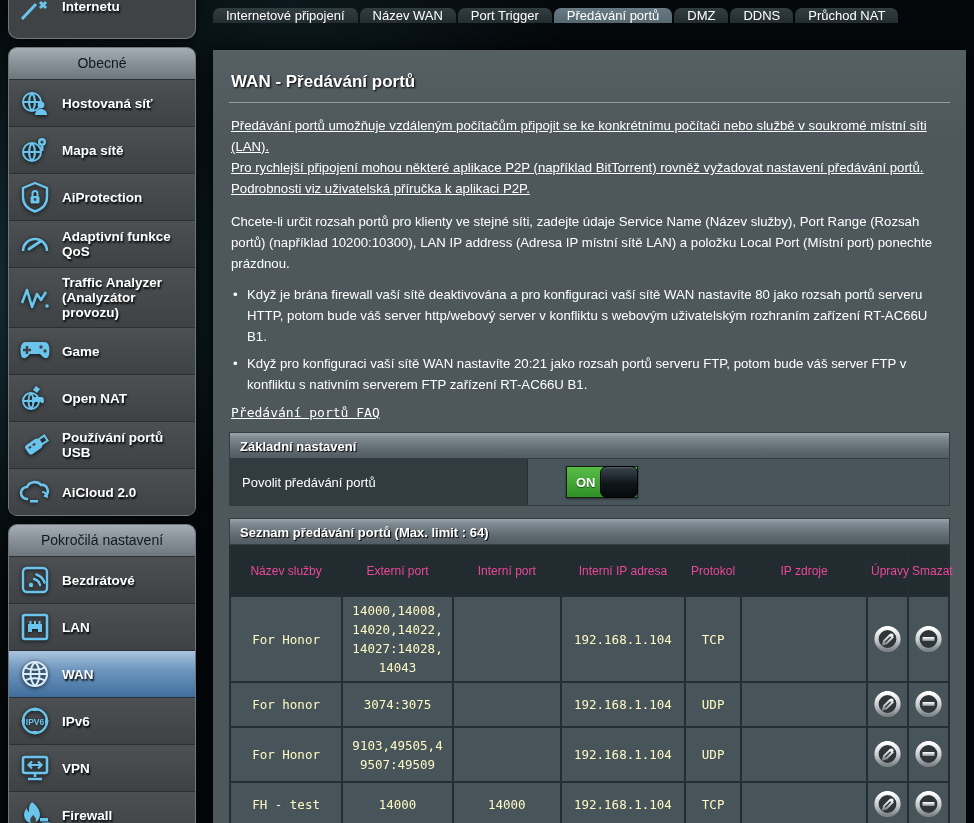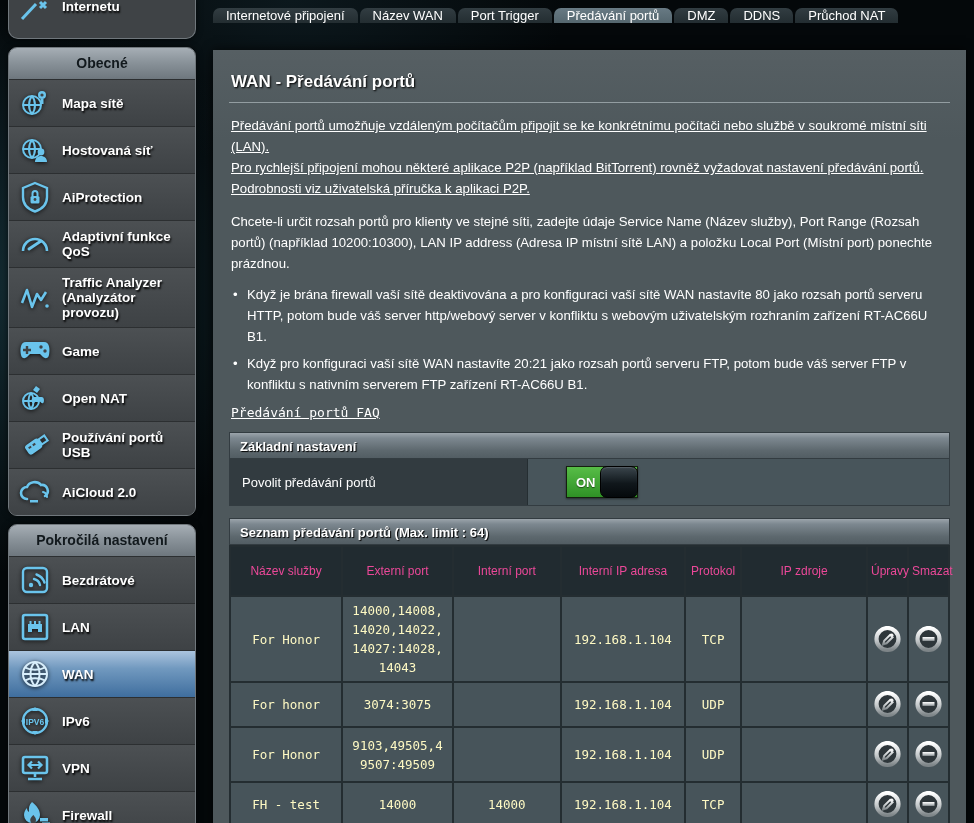--- a/index.html
+++ b/index.html
@@ -9,21 +9,21 @@
     background:
       radial-gradient(620px 480px at -5% 35%, rgba(34,76,88,.55), rgba(0,0,0,0) 60%),
       radial-gradient(500px 300px at 30% 0%, rgba(20,40,48,.5), rgba(0,0,0,0) 55%),
       #04080a;}
 
   
   .sidebar{position:absolute;left:8px;top:0;width:188px;}
   .side-box{border:1px solid #70777c;border-radius:9px;overflow:hidden;
     background:#3f4346;margin-bottom:8px;box-shadow:0 0 6px rgba(0,0,0,.6);}
   .side-box.cut-top{border-top:none;border-radius:0 0 10px 10px;height:38px;}
-  .nav-header{height:31px;line-height:31px;text-align:center;font-weight:bold;
+  .nav-header{height:31px;line-height:31px;text-align:center;font-weight:normal;
     font-size:14px;color:#12191d;
     background:linear-gradient(180deg,#a6aeb5 0%,#8a939a 45%,#6e777e 100%);}
   .nav-item{display:flex;align-items:center;gap:9px;padding:7px 8px;min-height:32px;
     background:linear-gradient(180deg,#4c5053,#3e4245);border-top:1px solid #2c2f31;cursor:pointer;}
   .nav-item:first-child{border-top:none;}
   .nav-item .ico{width:36px;height:32px;flex:none;display:flex;align-items:center;justify-content:center;
     filter:drop-shadow(0 1px 2px rgba(0,0,0,.8));}
   .nav-item .lbl{color:#fff;font-weight:bold;font-size:13.5px;line-height:15px;
     text-shadow:1px 2px 2px #000;}
   .nav-item.active{background:linear-gradient(180deg,#abc4de 0%,#7199bf 38%,#3f6e9e 100%);}
@@ -103,43 +103,43 @@
     </div>
   </div>
 
   <div class="side-box">
     <div class="nav-header">Obecné</div>
 
     <div class="nav-item">
       <span class="ico">
         <svg width="32" height="32" viewBox="0 0 32 32">
             <g stroke="#6ac4ec" stroke-width="2" fill="none">
+          <circle cx="13" cy="15" r="9"></circle>
+              <path d="M4 15h18M13 6c-4 5-4 13 0 18M13 6c4 5 4 13 0 18"></path>
+            </g>
+          <circle cx="22" cy="18" r="3.4" fill="#6ac4ec"></circle>
+          <path d="M16 28c0-4 3-6 6-6s6 2 6 6z" fill="#6ac4ec"></path>
+          </svg>
+      </span>
+      <span class="lbl">Hostovaná síť</span>
+    </div>
+
+    <div class="nav-item">
+      <span class="ico">
+        <svg width="32" height="32" viewBox="0 0 32 32">
+            <g stroke="#6ac4ec" stroke-width="2" fill="none">
           <circle cx="13" cy="18" r="9"></circle>
               <path d="M4 18h18M13 9c-4 5-4 13 0 18M13 9c4 5 4 13 0 18"></path>
           <circle cx="23" cy="8" r="4" fill="#6ac4ec" stroke="none"></circle>
               <path d="M23 12l0 5" stroke-width="3"></path>
             </g>
           <circle cx="23" cy="8" r="1.6" fill="#3f4346"></circle>
           </svg>
       </span>
       <span class="lbl">Mapa sítě</span>
-    </div>
-
-    <div class="nav-item">
-      <span class="ico">
-        <svg width="32" height="32" viewBox="0 0 32 32">
-            <g stroke="#6ac4ec" stroke-width="2" fill="none">
-          <circle cx="13" cy="15" r="9"></circle>
-              <path d="M4 15h18M13 6c-4 5-4 13 0 18M13 6c4 5 4 13 0 18"></path>
-            </g>
-          <circle cx="22" cy="18" r="3.4" fill="#6ac4ec"></circle>
-          <path d="M16 28c0-4 3-6 6-6s6 2 6 6z" fill="#6ac4ec"></path>
-          </svg>
-      </span>
-      <span class="lbl">Hostovaná síť</span>
     </div>
 
     <div class="nav-item">
       <span class="ico">
         <svg width="30" height="32" viewBox="0 0 30 32">
             <path d="M15 2 L27 7 V16 C27 24 21 28.5 15 30.5 C9 28.5 3 24 3 16 V7 Z" fill="none" stroke="#6ac4ec" stroke-width="2.4"></path>
           <rect x="10.5" y="15" width="9" height="7.5" rx="1.5" fill="#6ac4ec"></rect>
           <path d="M12.5 15 v-2.5 a2.5 2.5 0 0 1 5 0 V15" fill="none" stroke="#6ac4ec" stroke-width="2"></path>
           <circle cx="15" cy="18.5" r="1.4" fill="#3f4346"></circle>
           </svg>

